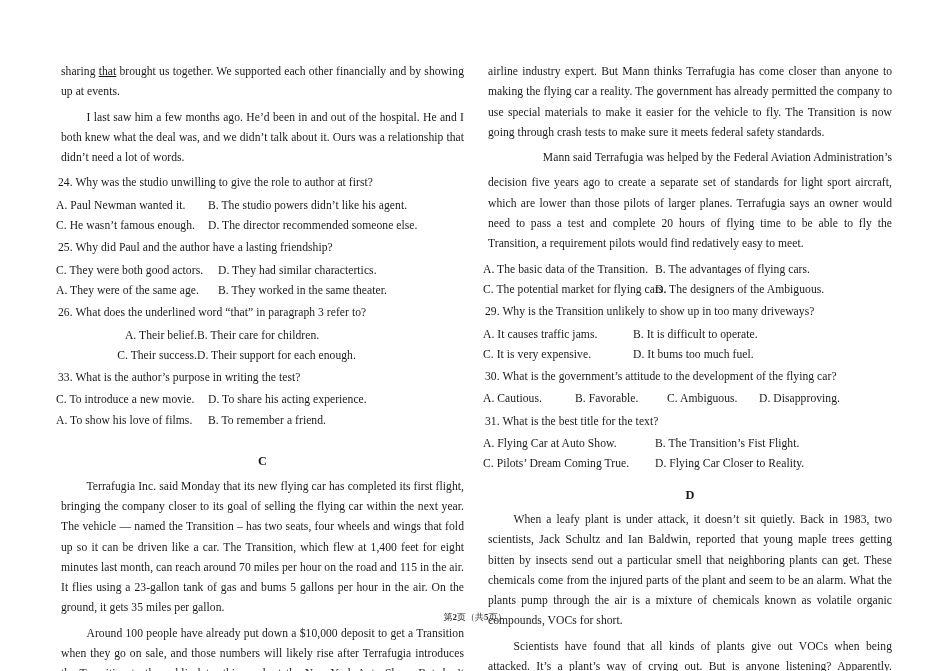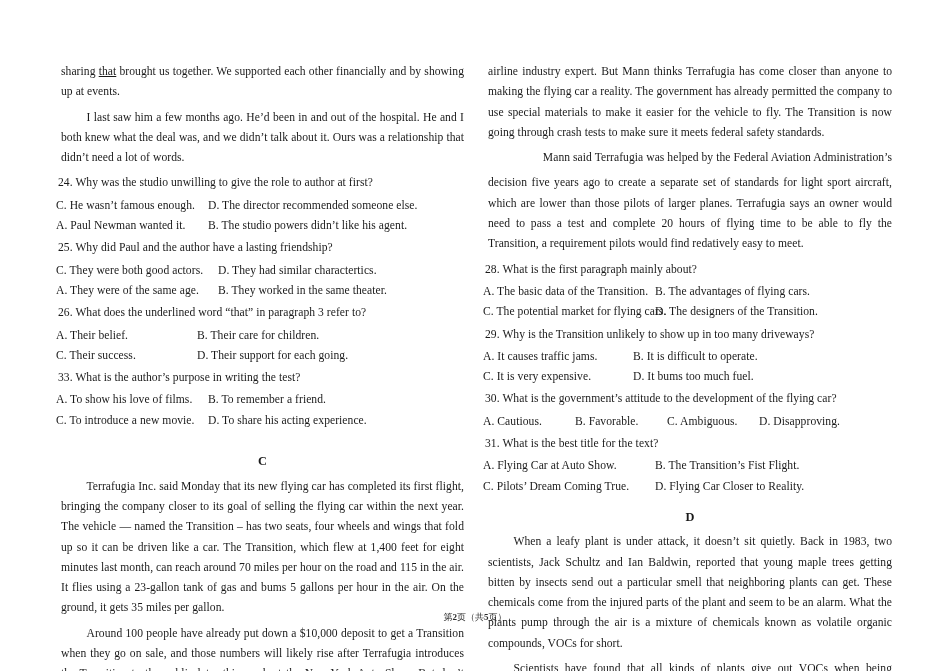--- a/index.html
+++ b/index.html
@@ -94,20 +94,21 @@
     white-space: nowrap;
   }
   .opt-row.two-col .opt:first-child {
     width: 152px;
   }
   .opt-row.two-col-wide .opt:first-child {
     width: 162px;
   }
   .opt-row.two-col-narrow .opt:first-child {
     width: 141px;
+    text-align: right;
   }
   .opt-row.four-col .opt {
     width: 92px;
   }
   .opt-row.four-col .opt:last-child {
     width: auto;
   }
   .opt-row.two-col-r .opt:first-child {
     width: 150px;
   }
@@ -144,54 +145,53 @@
 
   <div class="columns">
 
     <div class="col col-left">
 
       <p class="cont"><span>sharing </span><u class="inline-underline">that</u><span> brought us together. We supported each other financially and by showing up at events.</span></p>
 
       <p class="body-para">I last saw him a few months ago. He’d been in and out of the hospital. He and I both knew what the deal was, and we didn’t talk about it. Ours was a relationship that didn’t need a lot of words.</p>
 
       <p class="q-stem">24. Why was the studio unwilling to give the role to author at first?</p>
+      <p class="opt-row two-col"><span class="opt">A. Paul Newman wanted it.</span><span class="opt">B. The studio powers didn’t like his agent.</span></p>
       <p class="opt-row two-col"><span class="opt">C. He wasn’t famous enough.</span><span class="opt">D. The director recommended someone else.</span></p>
-      <p class="opt-row two-col"><span class="opt">A. Paul Newman wanted it.</span><span class="opt">B. The studio powers didn’t like his agent.</span></p>
 
       <p class="q-stem">25. Why did Paul and the author have a lasting friendship?</p>
       <p class="opt-row two-col-wide"><span class="opt">C. They were both good actors.</span><span class="opt">D. They had similar charactertics.</span></p>
       <p class="opt-row two-col-wide"><span class="opt">A. They were of the same age.</span><span class="opt">B. They worked in the same theater.</span></p>
 
       <p class="q-stem">26. What does the underlined word “that” in paragraph 3 refer to?</p>
       <p class="opt-row two-col-narrow"><span class="opt">A. Their belief.</span><span class="opt">B. Their care for children.</span></p>
-      <p class="opt-row two-col-narrow"><span class="opt">C. Their success.</span><span class="opt">D. Their support for each going.</span></p>
+      <p class="opt-row two-col-narrow"><span class="opt">C. Their success.</span><span class="opt">D. Their support for each enough.</span></p>
 
       <p class="q-stem">33. What is the author’s purpose in writing the test?</p>
+      <p class="opt-row two-col"><span class="opt">C. To introduce a new movie.</span><span class="opt">D. To share his acting experience.</span></p>
       <p class="opt-row two-col"><span class="opt">A. To show his love of films.</span><span class="opt">B. To remember a friend.</span></p>
-      <p class="opt-row two-col"><span class="opt">C. To introduce a new movie.</span><span class="opt">D. To share his acting experience.</span></p>
 
       <div class="spacer"></div>
 
       <p class="section-letter">C</p>
 
       <p class="body-para">Terrafugia Inc. said Monday that its new flying car has completed its first flight, bringing the company closer to its goal of selling the flying car within the next year. The vehicle — named the Transition – has two seats, four wheels and wings that fold up so it can be driven like a car. The Transition, which flew at 1,400 feet for eight minutes last month, can reach around 70 miles per hour on the road and 115 in the air. It flies using a 23-gallon tank of gas and bums 5 gallons per hour in the air. On the ground, it gets 35 miles per gallon.</p>
       <p class="body-para">Around 100 people have already put down a $10,000 deposit to get a Transition when they go on sale, and those numbers will likely rise after Terrafugia introduces the Transition to the public later this week at the New York Auto Show. But don’t expect it to show up in too many driveways. It’s expected to cost $279,000. And it won’t help if you’re stuck in traffic. The car needs a runway.</p>
 
     </div>
 
     <div class="col col-right">
 
       <p class="cont">airline industry expert. But Mann thinks Terrafugia has come closer than anyone to making the flying car a reality. The government has already permitted the company to use special materials to make it easier for the vehicle to fly. The Transition is now going through crash tests to make sure it meets federal safety standards.</p>
 
       <p class="body-para left-align">Mann said Terrafugia was helped by the Federal Aviation Administration’s</p>
       <p class="cont">decision five years ago to create a separate set of standards for light sport aircraft, which are lower than those pilots of larger planes. Terrafugia says an owner would need to pass a test and complete 20 hours of flying time to be able to fly the Transition, a requirement pilots would find redatively easy to meet.</p>
 
-      <p class="q-stem">28. What is the first paragraph mainly about?</p>
       <p class="opt-row two-col-r2"><span class="opt">A. The basic data of the Transition.</span><span class="opt">B. The advantages of flying cars.</span></p>
-      <p class="opt-row two-col-r2"><span class="opt">C. The potential market for flying cars.</span><span class="opt">D. The designers of the Transition.</span></p>
+      <p class="opt-row two-col-r2"><span class="opt">C. The potential market for flying cars.</span><span class="opt">D. The designers of the Ambiguous.</span></p>
 
       <p class="q-stem">29. Why is the Transition unlikely to show up in too many driveways?</p>
       <p class="opt-row two-col-r"><span class="opt">A. It causes traffic jams.</span><span class="opt">B. It is difficult to operate.</span></p>
       <p class="opt-row two-col-r"><span class="opt">C. It is very expensive.</span><span class="opt">D. It bums too much fuel.</span></p>
 
       <p class="q-stem">30. What is the government’s attitude to the development of the flying car?</p>
       <p class="opt-row four-col"><span class="opt">A. Cautious.</span><span class="opt">B. Favorable.</span><span class="opt">C. Ambiguous.</span><span class="opt">D. Disapproving.</span></p>
 
       <p class="q-stem">31. What is the best title for the text?</p>
       <p class="opt-row two-col-r2"><span class="opt">A. Flying Car at Auto Show.</span><span class="opt">B. The Transition’s Fist Flight.</span></p>

